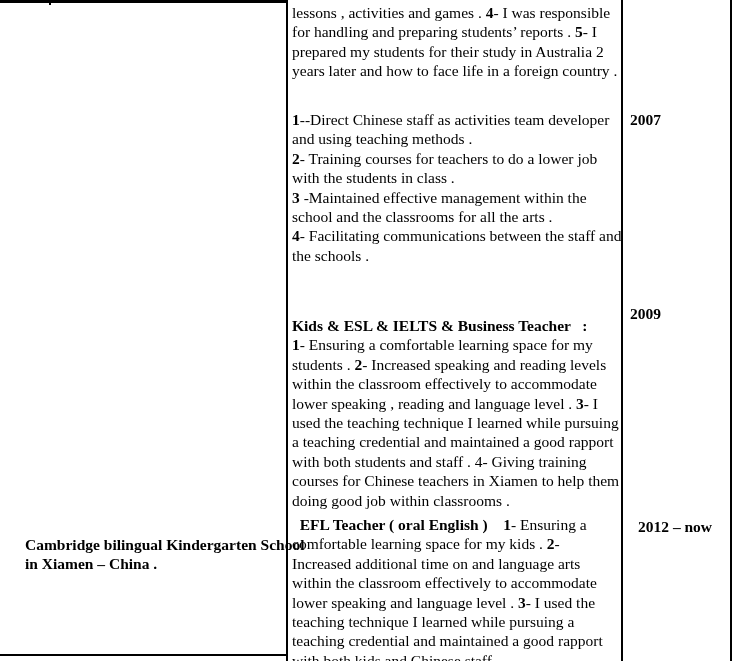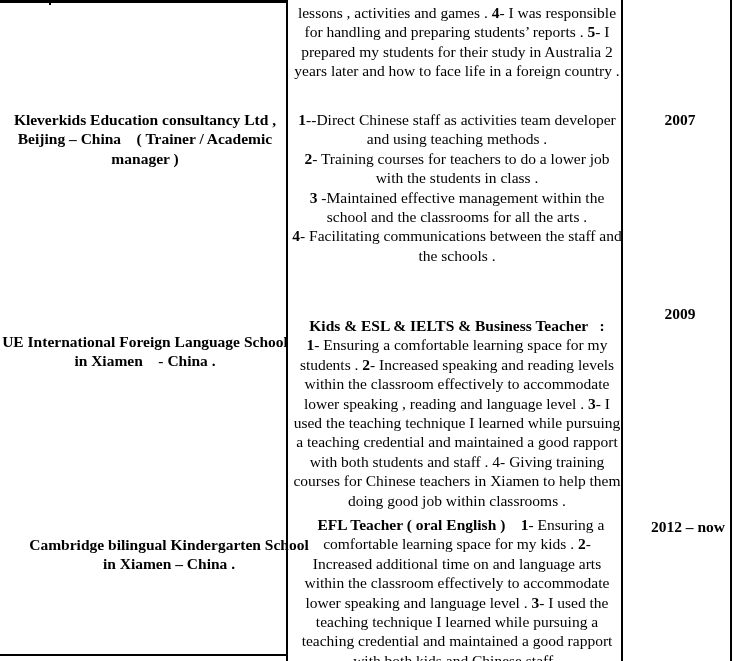--- a/index.html
+++ b/index.html
@@ -6,21 +6,20 @@
   .sheet {
     position: relative;
     width: 734px;
     height: 661px;
     background: #ffffff;
     overflow: hidden;
     font-family: "Liberation Serif", serif;
     font-size: 15.5px;
     line-height: 19.4px;
     color: #000000;
-    text-align: center;
   }
   .cell { position: absolute; white-space: pre-wrap; }
   .cell b { font-weight: bold; }
 
   
   .emp  { left: 1px;  width: 288px; font-weight: bold; }
   .desc { left: 292px; width: 330px; }
   .year { left: 630px; width: 100px; font-weight: bold; }
 
   
@@ -52,28 +51,26 @@
 
   <div class="hline h-top"></div>
   <div class="vtick"></div>
   <div class="vline v1"></div>
   <div class="vline v2"></div>
   <div class="vline v3"></div>
   <div class="hline h-bottom"></div>
 
   <div class="cell desc r1-desc"><span>lessons , activities and games . </span><b>4</b><span>- I was responsible for handling and preparing students’ reports . </span><b>5</b><span>- I prepared my students for their study in Australia 2 years later and how to face life in a foreign country .</span></div>
 
-  <div class="cell emp r2-emp"><b>Kleverkids Education consultancy Ltd , Beijing – China    ( Trainer / Academic manager )</b></div>
   <div class="cell desc r2-desc"><b>1</b><span>--Direct Chinese staff as activities team developer and using teaching methods .
 </span><b>2</b><span>- Training courses for teachers to do a lower job with the students in class .
 </span><b>3</b><span> -Maintained effective management within the school and the classrooms for all the arts .
 </span><b>4</b><span>- Facilitating communications between the staff and the schools .</span></div>
   <div class="cell year r2-year">2007</div>
 
-  <div class="cell emp r3-emp"><b>UE International Foreign Language School in Xiamen    - China .</b></div>
   <div class="cell desc r3-desc"><b>Kids &amp; ESL &amp; IELTS &amp; Business Teacher   :
 </b><b>1</b><span>- Ensuring a comfortable learning space for my students . </span><b>2</b><span>- Increased speaking and reading levels within the classroom effectively to accommodate lower speaking , reading and language level . </span><b>3</b><span>- I used the teaching technique I learned while pursuing a teaching credential and maintained a good rapport with both students and staff . 4- Giving training courses for Chinese teachers in Xiamen to help them doing good job within classrooms .</span></div>
   <div class="cell year r3-year">2009</div>
 
   <div class="cell emp r4-emp"><b>Cambridge bilingual Kindergarten School in Xiamen – China .</b></div>
   <div class="cell desc r4-desc"><span>  </span><b>EFL Teacher ( oral English )</b><span>    </span><b>1</b><span>- Ensuring a comfortable learning space for my kids . </span><b>2</b><span>- Increased additional time on and language arts within the classroom effectively to accommodate lower speaking and language level . </span><b>3</b><span>- I used the teaching technique I learned while pursuing a teaching credential and maintained a good rapport with both kids and Chinese staff .</span></div>
   <div class="cell year r4-year">2012 – now</div>
 
 </div>
 

